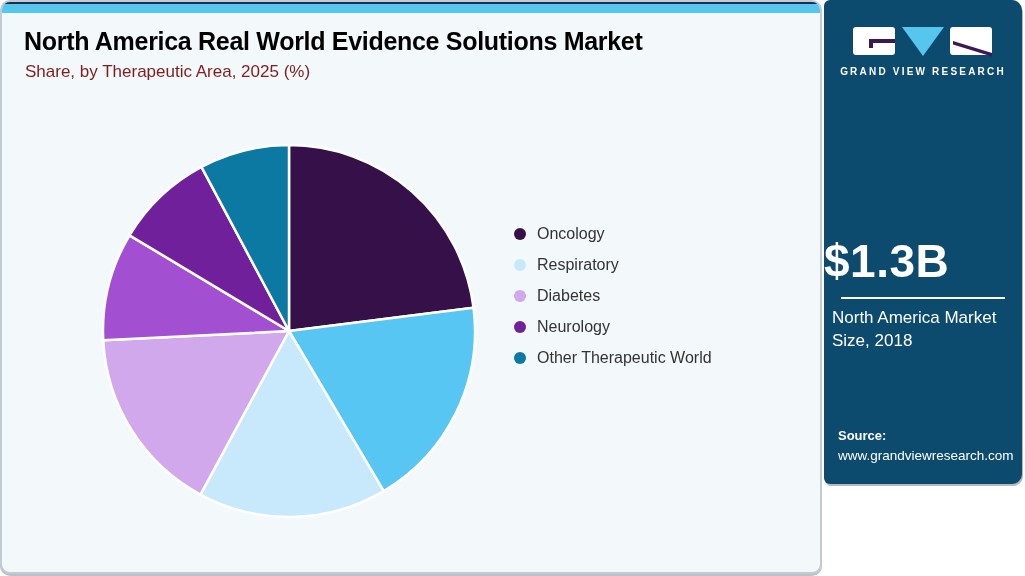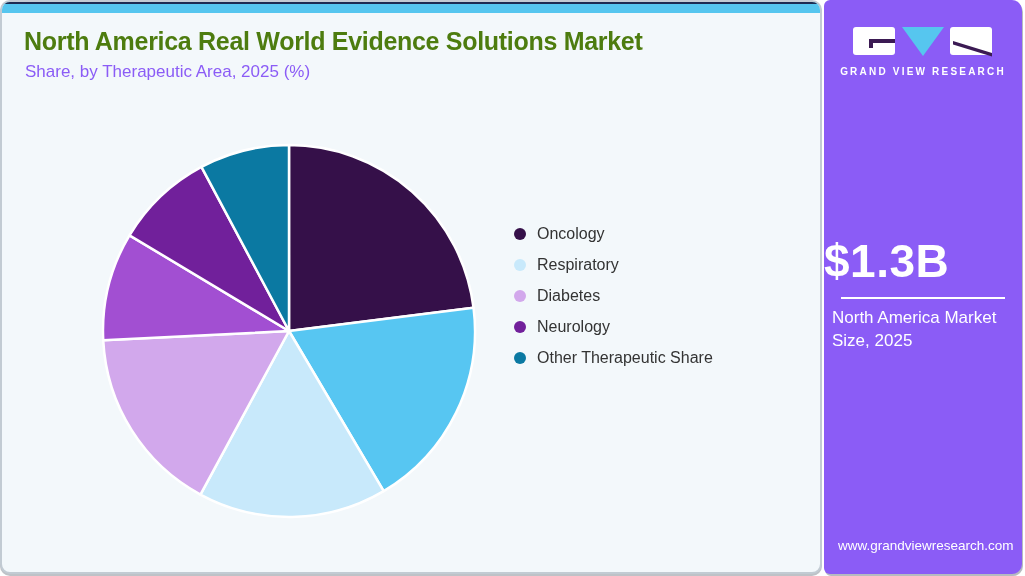--- a/index.html
+++ b/index.html
@@ -14,40 +14,40 @@
     background:#F3F8FB; border:2px solid #C2CBD3; border-radius:10px;
     box-shadow:0 2px 0 rgba(110,120,130,.45); overflow:hidden;
   }
   .topbar {
     position:absolute; left:0; top:0; right:0; height:11px;
     background:#56C6EF; border-top:2px solid #1E2C52;
   }
   .page-title {
     position:absolute; left:22px; top:25px; width:790px;
     font-size:25px; font-weight:bold; letter-spacing:-0.3px;
-    color:#4d7c0f; white-space:nowrap;
+    color:#000000; white-space:nowrap;
   }
   .page-subtitle {
     position:absolute; left:23px; top:60px;
-    font-size:17px; color:#8b5cf6;
+    font-size:17px; color:#7f1d1d;
   }
   .pie-wrap { position:absolute; left:97px; top:139px; width:380px; height:380px; }
   .pie-wrap svg { display:block; width:100%; height:100%; }
   
   .legend {
     position:absolute; left:512px; top:222px;
     display:flex; flex-direction:column; gap:12px;
   }
   .legend-item { display:flex; align-items:center; gap:11px; }
   .legend-dot  { width:12px; height:12px; border-radius:50%; flex:0 0 auto; }
   .legend-label{ font-size:16px; color:#333333; line-height:19px; }
   
   .sidebar {
-    position:absolute; left:824px; top:0; width:198px; height:574px;
-    background:#8b5cf6; border-radius:6px 10px 10px 6px;
+    position:absolute; left:824px; top:0; width:198px; height:484px;
+    background:#0c4a6e; border-radius:6px 10px 10px 6px;
     box-shadow:1px 2px 0 rgba(110,120,130,.5); color:#ffffff;
   }
   .logo { position:absolute; top:26px; left:0; right:0; text-align:center; }
   .logo svg { display:block; margin:0 auto; }
   .logo-wordmark {
     margin-top:9px; font-size:10px; font-weight:bold;
     letter-spacing:2.2px; color:#ffffff; white-space:nowrap;
   }
   .market { position:absolute; top:234px; left:0; right:0; }
   .market-value { font-size:46px; font-weight:bold; letter-spacing:0.5px; }
@@ -91,42 +91,43 @@
         <div class="legend-item">
           <span class="legend-dot" style="background: rgb(210, 168, 236);"></span>
           <span class="legend-label">Diabetes</span>
         </div>
         <div class="legend-item">
           <span class="legend-dot" style="background: rgb(113, 32, 155);"></span>
           <span class="legend-label">Neurology</span>
         </div>
         <div class="legend-item">
           <span class="legend-dot" style="background: rgb(11, 121, 162);"></span>
-          <span class="legend-label">Other Therapeutic Share</span>
+          <span class="legend-label">Other Therapeutic World</span>
         </div>
       </div>
   </div>
 
   <div class="sidebar">
 
     <div class="logo">
       <svg width="140" height="31" viewBox="0 0 140 31" xmlns="http://www.w3.org/2000/svg">
         <rect x="0" y="1" width="42" height="28" rx="3" fill="#ffffff"></rect>
         <path d="M42 13 H16 V22 H20 V17 H42 Z" fill="#3B1A53"></path>
         <polygon points="49,1 91,1 70,30" fill="#56C6EF"></polygon>
         <rect x="97" y="1" width="42" height="28" rx="3" fill="#ffffff"></rect>
         <polygon points="100,15 139,27 139,30.5 100,18.5" fill="#3B1A53"></polygon>
       </svg>
       <div class="logo-wordmark">GRAND VIEW RESEARCH</div>
     </div>
 
     <div class="market">
       <div class="market-value">$1.3B</div>
       <div class="market-divider"></div>
-      <div class="market-label">North America Market Size, 2025</div>
+      <div class="market-label">North America Market Size, 2018</div>
     </div>
 
     <div class="source">
+      <div class="source-label">Source:</div>
       <a class="source-url" href="#">www.grandviewresearch.com</a>
     </div>
   </div>
 
 </div>
 
 </body></html>

